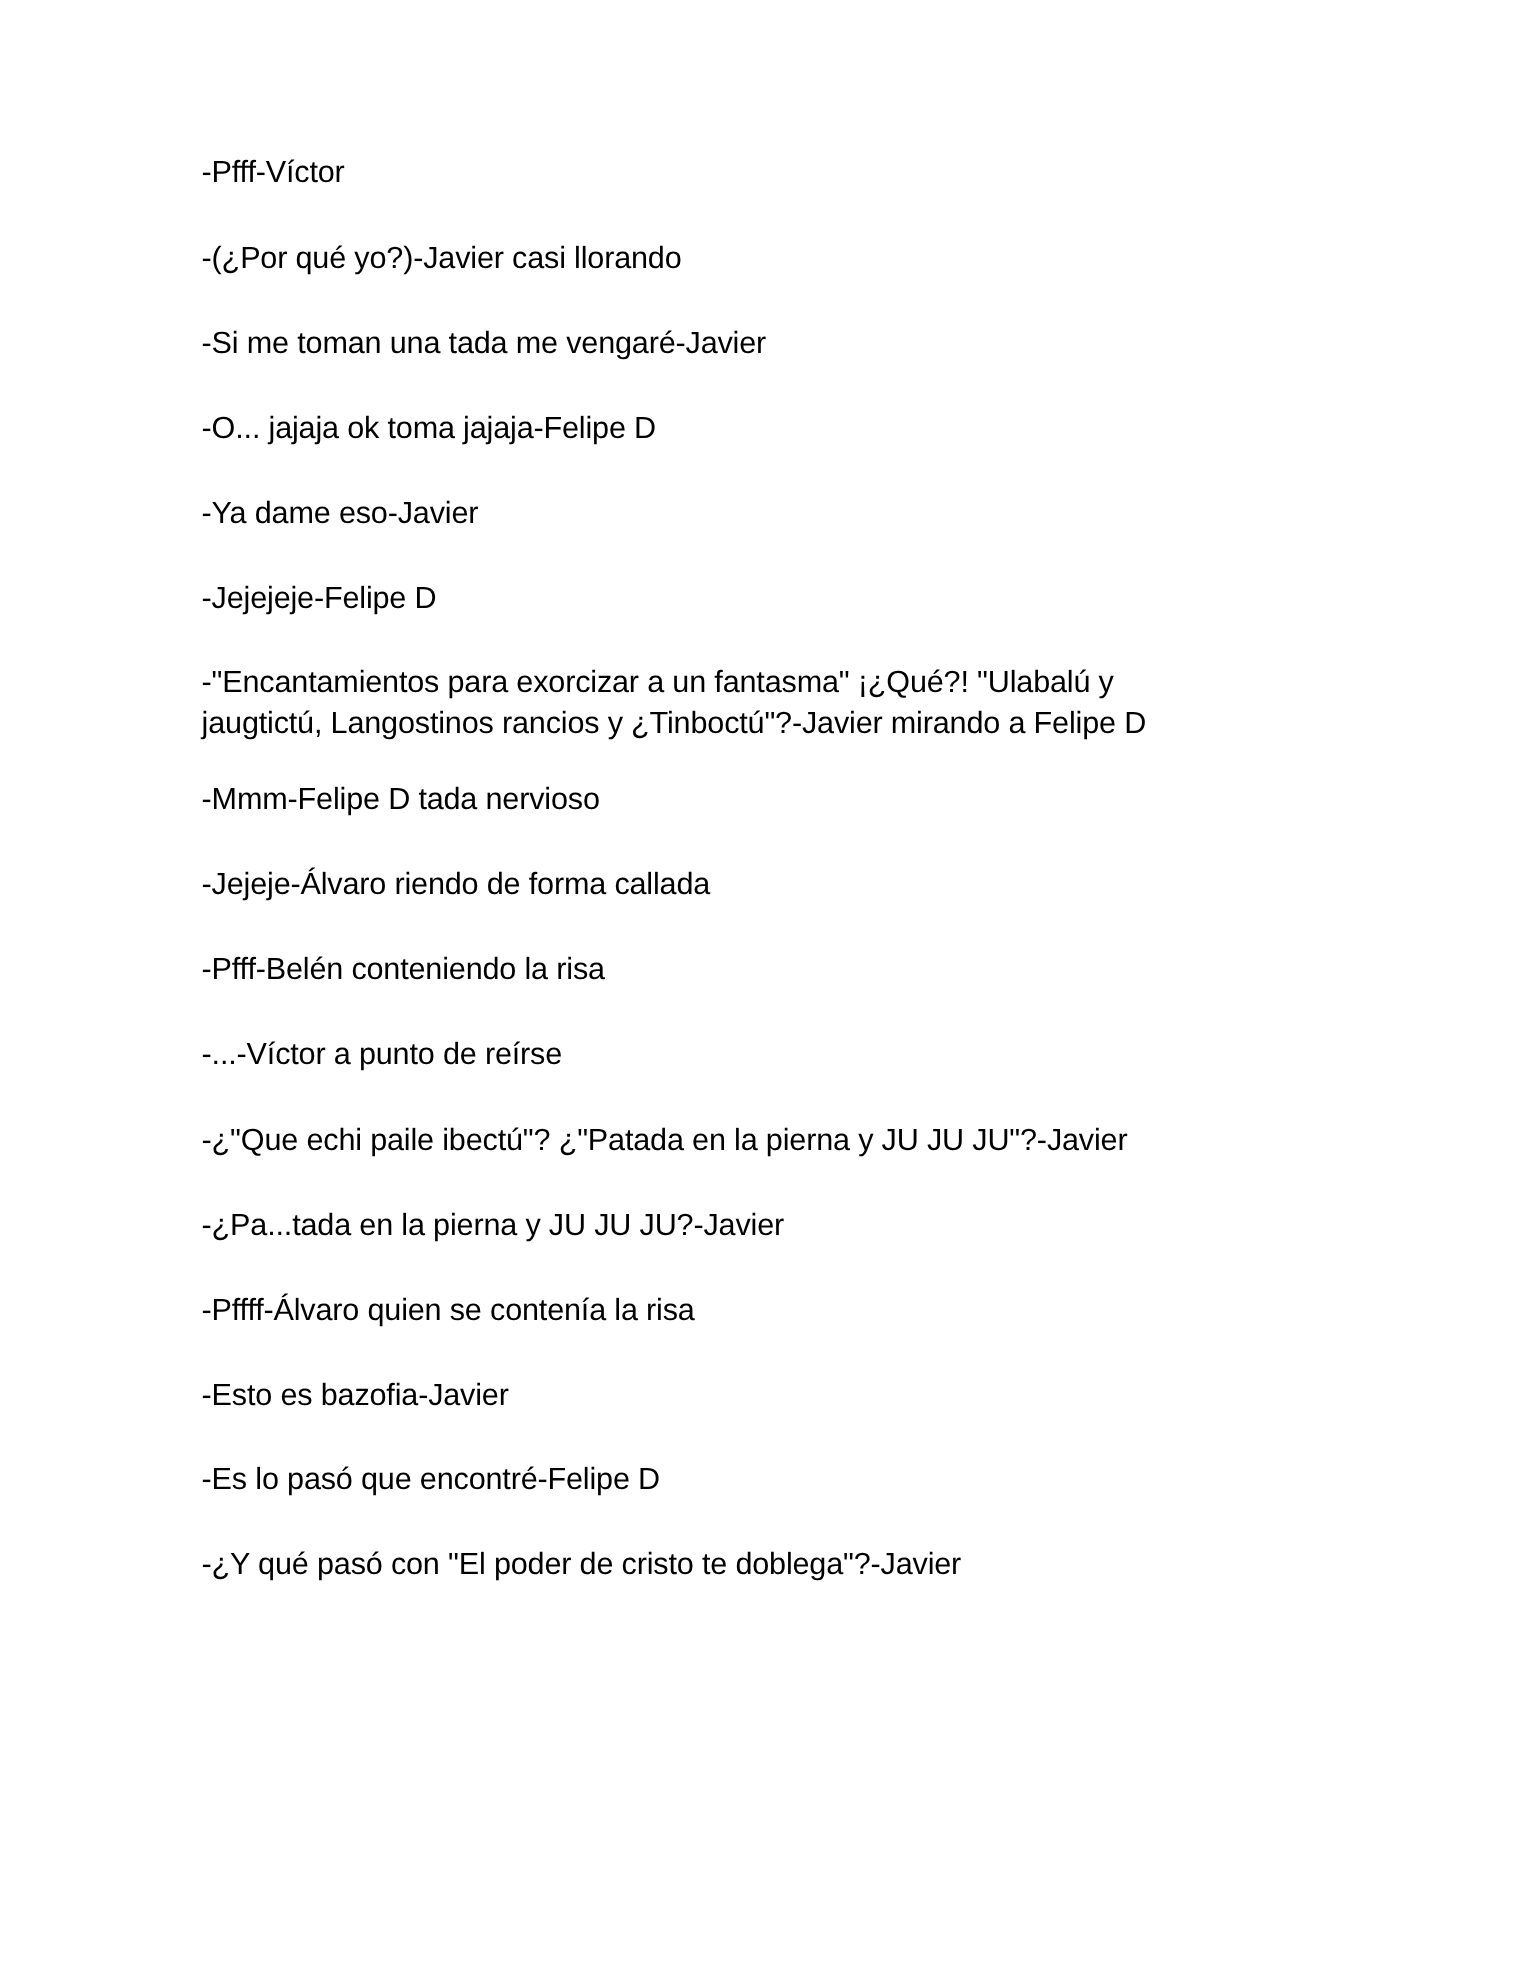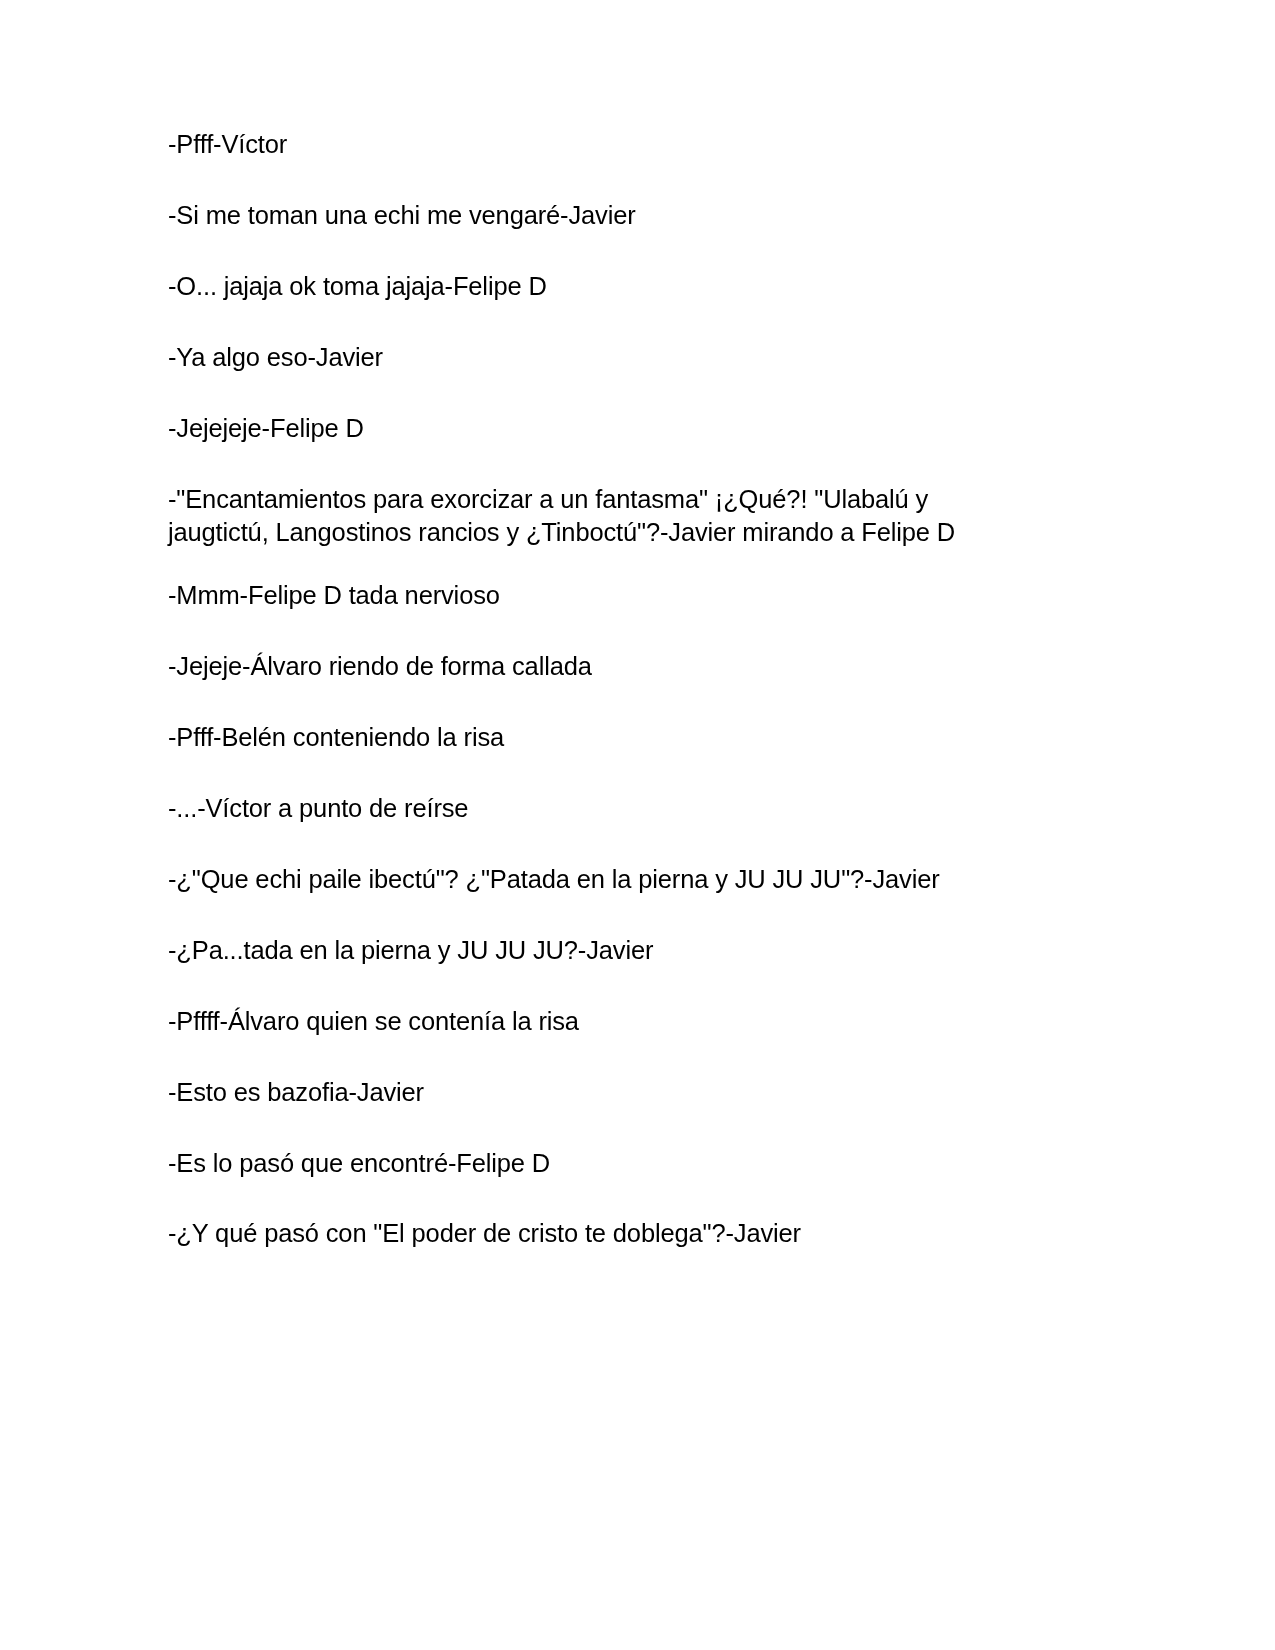--- a/index.html
+++ b/index.html
@@ -53,27 +53,28 @@
   }
 </style>
 </head>
 <body>
 
 <div class="page">
   <div class="doc-body">
 
     <p class="para">-Pfff-Víctor</p>
 
+    <p class="para">-(¿Por qué yo?)-Javier casi llorando</p>
 
 
-    <p class="para">-Si me toman una echi me vengaré-Javier</p>
+    <p class="para">-Si me toman una tada me vengaré-Javier</p>
 
     <p class="para">-O... jajaja ok toma jajaja-Felipe D</p>
 
-    <p class="para">-Ya algo eso-Javier</p>
+    <p class="para">-Ya dame eso-Javier</p>
 
     <p class="para">-Jejejeje-Felipe D</p>
 
     <p class="para wrap">-"Encantamientos para exorcizar a un fantasma" ¡¿Qué?! "Ulabalú y jaugtictú, Langostinos rancios y ¿Tinboctú"?-Javier mirando a Felipe D</p>
 
     <p class="para">-Mmm-Felipe D tada nervioso</p>
 
     <p class="para">-Jejeje-Álvaro riendo de forma callada</p>
 
     <p class="para">-Pfff-Belén conteniendo la risa</p>

